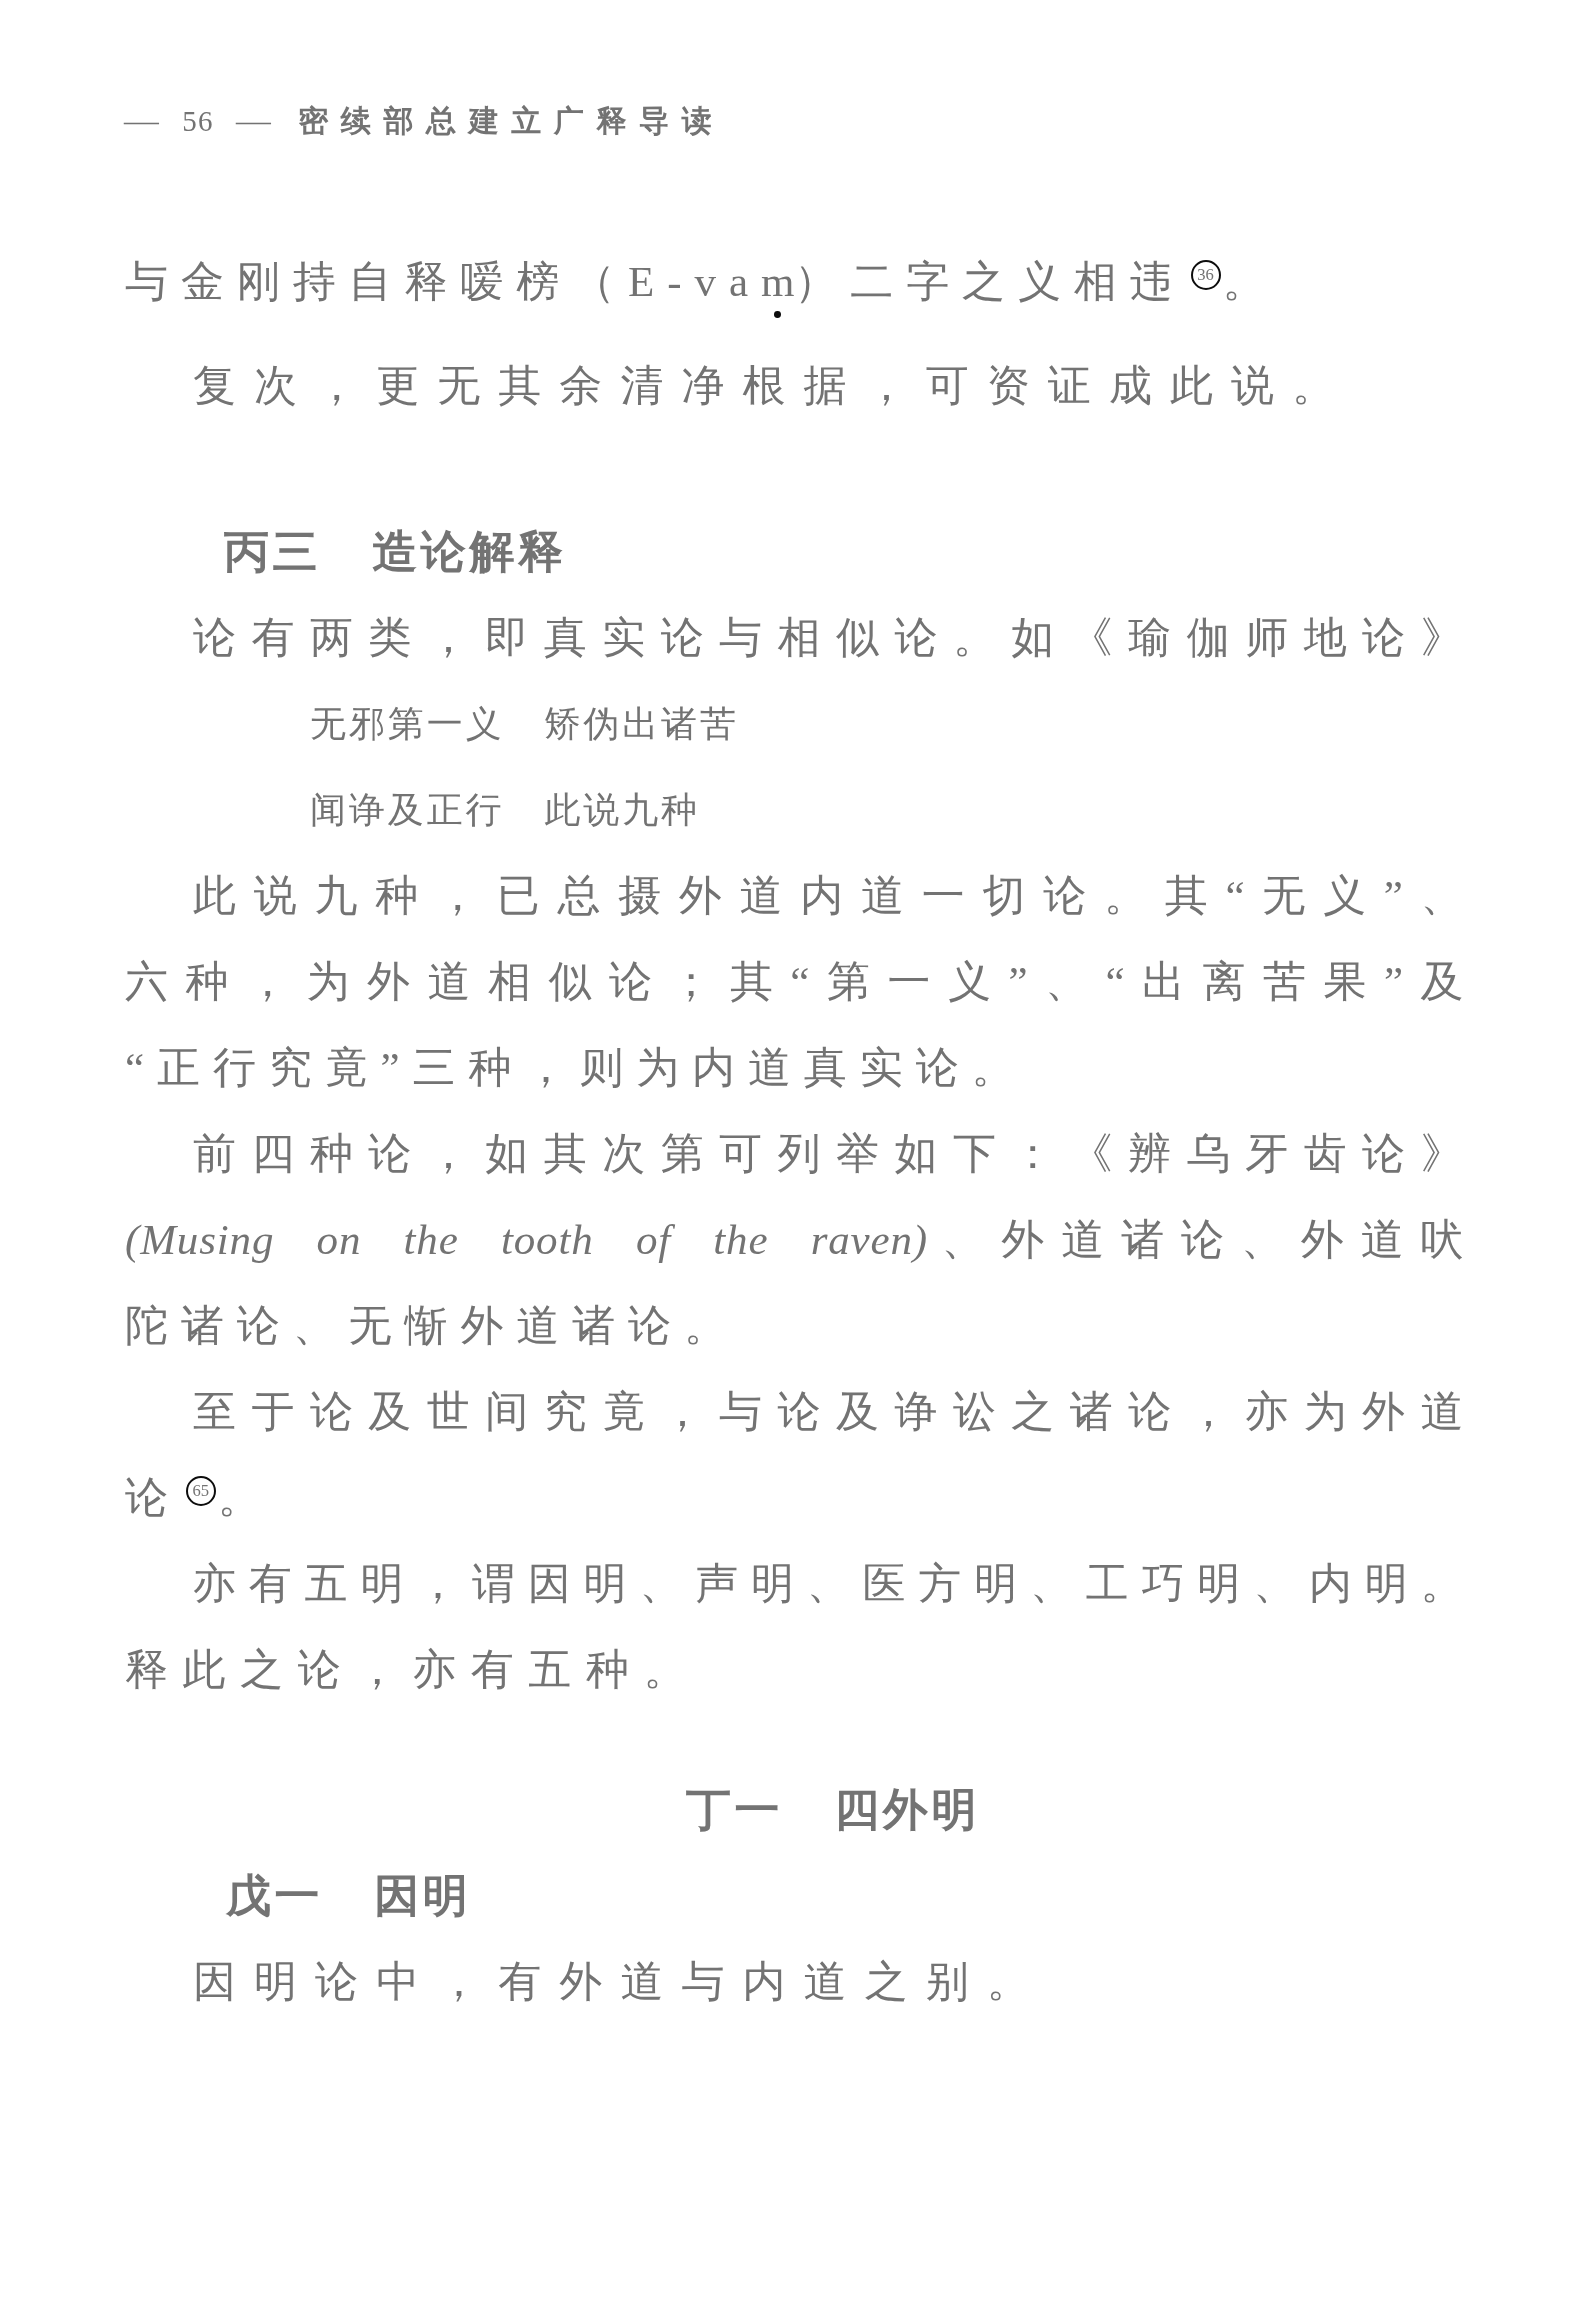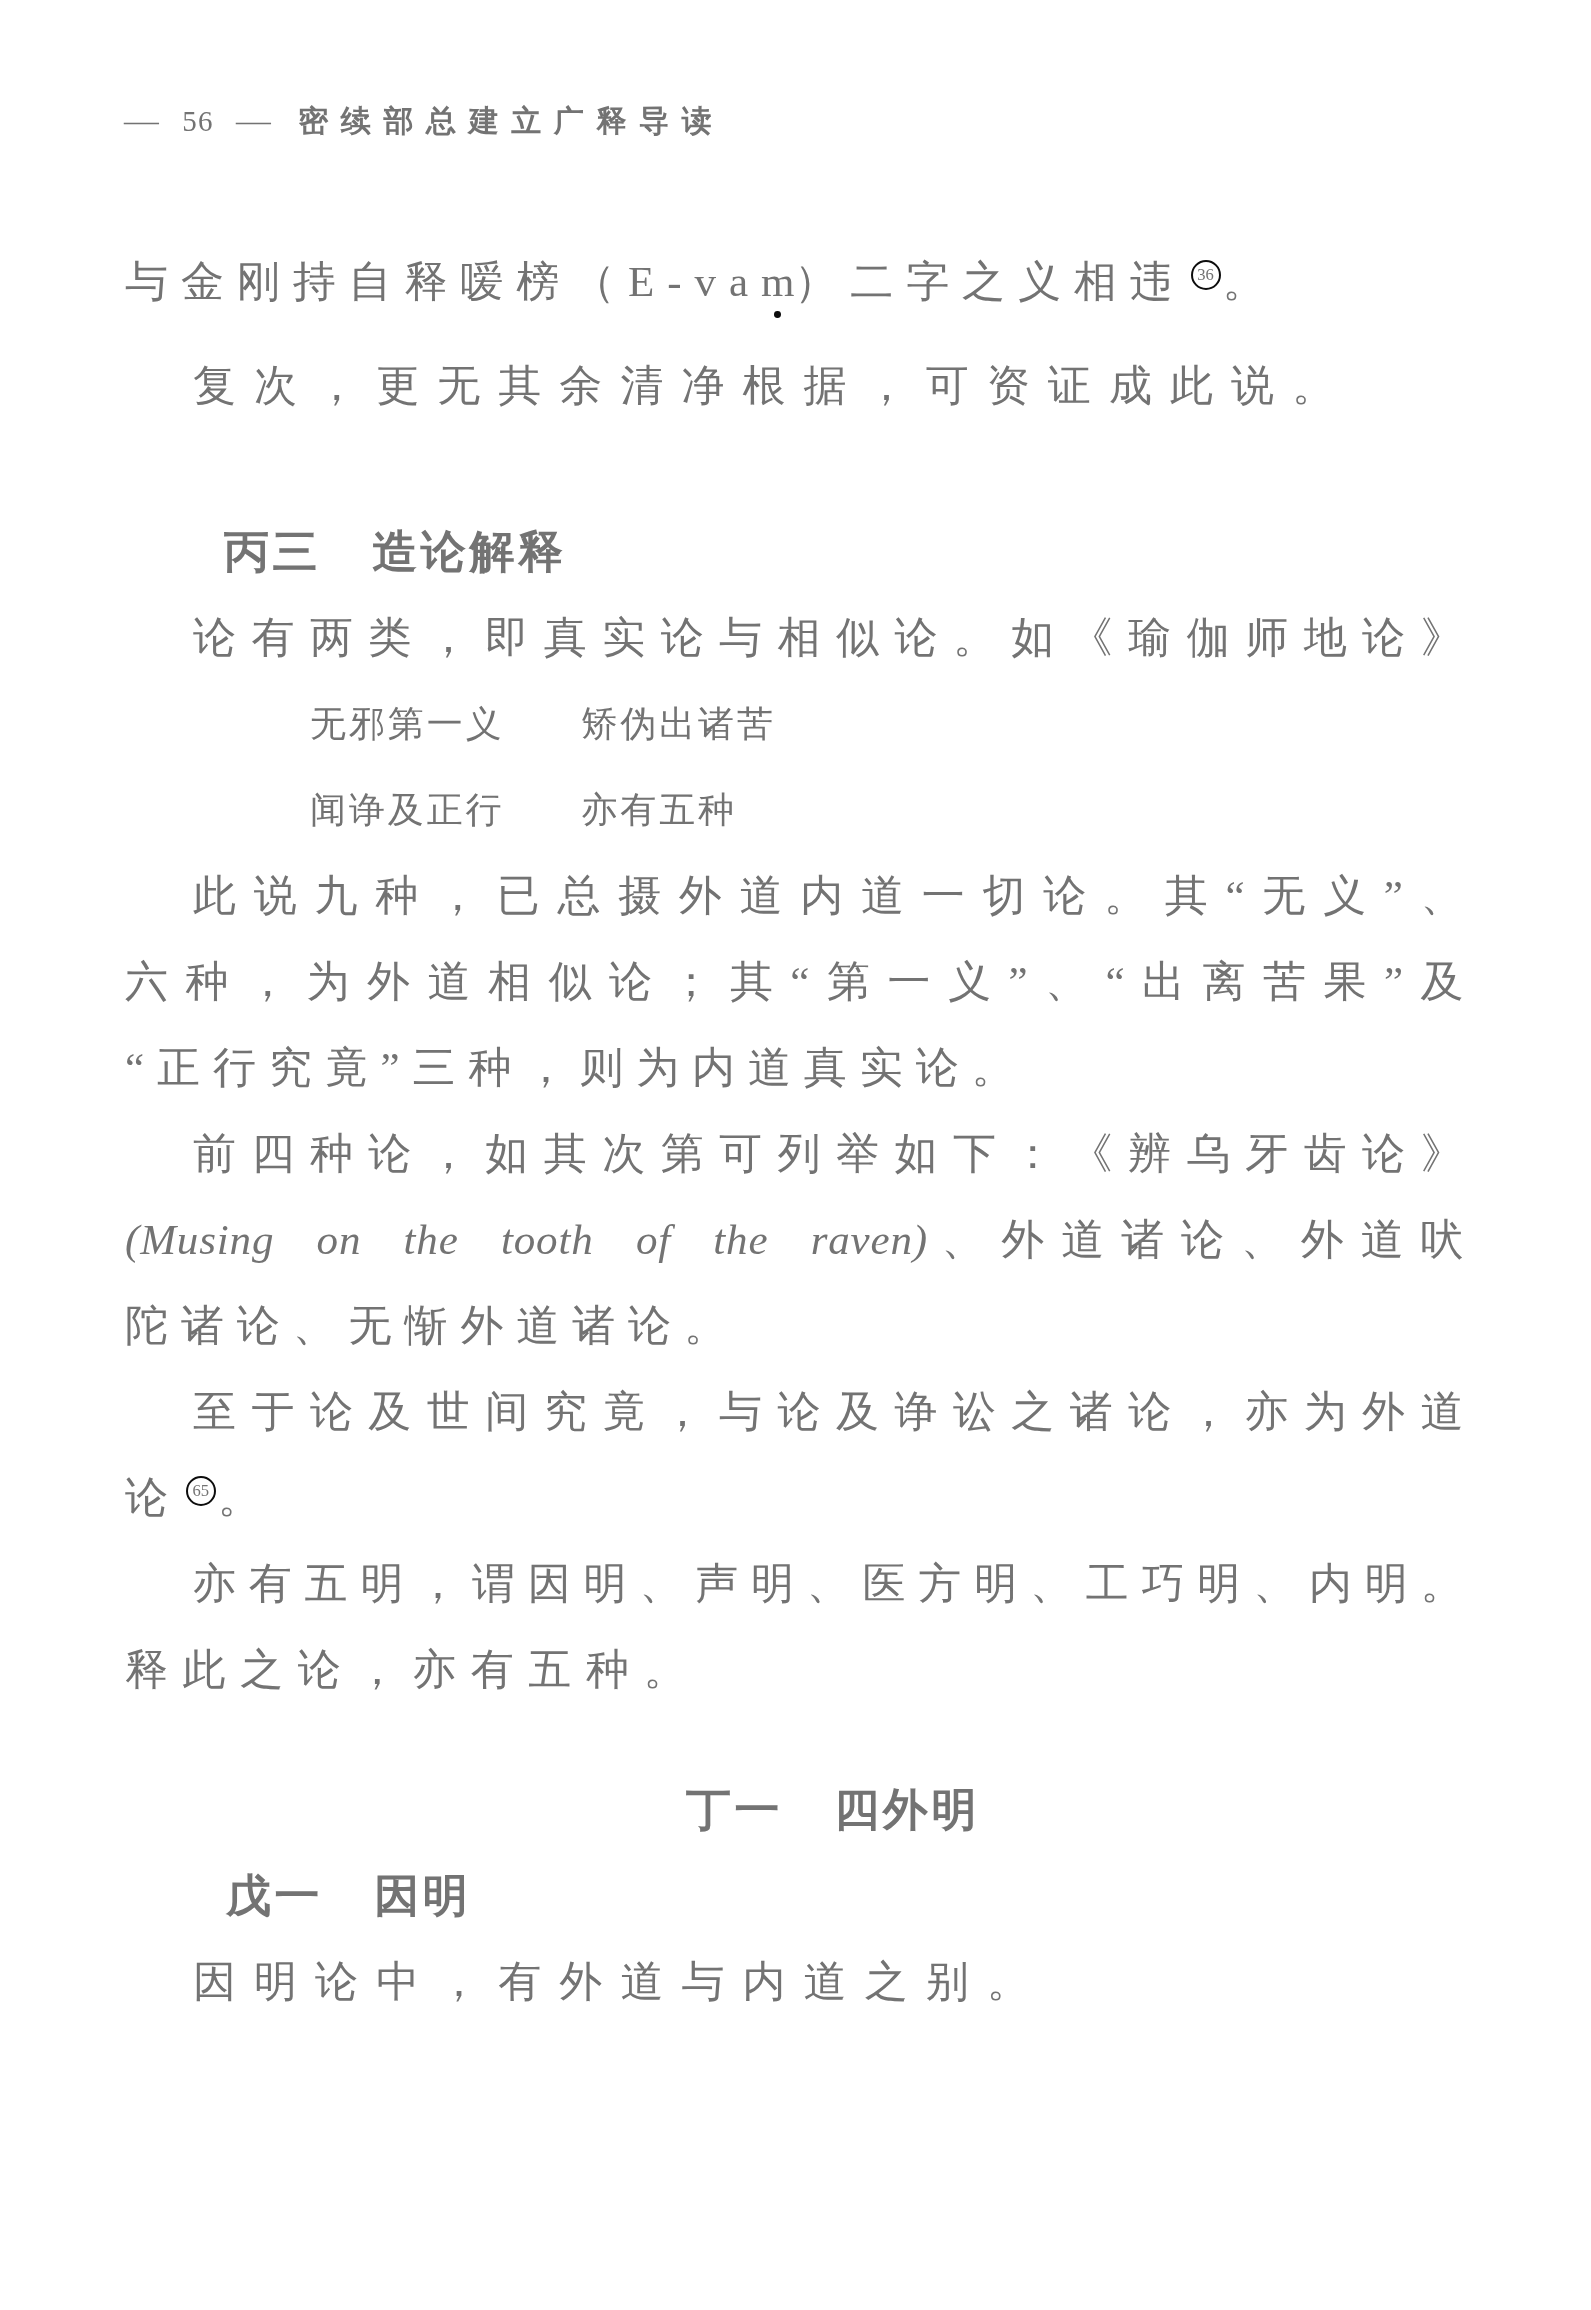--- a/index.html
+++ b/index.html
@@ -42,21 +42,21 @@
 
   
   .heading { font-weight:bold; font-size:45px; letter-spacing:0.08em; white-space:nowrap; }
   .heading .hnum { margin-right:51px; }
   .h-bing { padding-left:99px; margin-top:80px; }
   .h-ding { padding-left:74px;  margin-top:54px;text-align:center; }
   .h-wu   { padding-left:101px; }
 
   
   .verse { padding-left:185px; font-size:36px; letter-spacing:0.08em; }
-  .verse .hemi2 { margin-left:77px; }
+  .verse .hemi2 { margin-left:40px; }
 
   
   .lat    { font-style:italic; letter-spacing:0.02em; }
   .lat-wide { font-style:italic; letter-spacing:0.02em; word-spacing:0.40em; }
   .lat-up { font-style:normal; letter-spacing:0.06em; }
   .after-lat { margin-left:19.5px; }
 
   
   .fn {
     display:inline-block; box-sizing:border-box;
@@ -91,21 +91,21 @@
 
     <div class="bline"><span>与金刚持自释嗳榜（E-va</span><span class="udot lat-up">m</span><span>）二字之义相违</span><span class="fn">36</span><span>。</span></div>
 
     <div class="bline ls42 indent mt18">复次，更无其余清净根据，可资证成此说。</div>
 
     <div class="bline heading h-bing"><span class="hnum">丙三</span><span>造论解释</span></div>
 
     <div class="bline just indent">论有两类，即真实论与相似论。如《瑜伽师地论》</div>
 
     <div class="bline verse"><span>无邪第一义</span><span class="hemi2">矫伪出诸苦</span></div>
-    <div class="bline verse"><span>闻诤及正行</span><span class="hemi2">亦有五种</span></div>
+    <div class="bline verse"><span>闻诤及正行</span><span class="hemi2">此说九种</span></div>
 
     <div class="bline just indent">此说九种，已总摄外道内道一切论。其“无义”、</div>
     <div class="bline just">六种，为外道相似论；其“第一义”、“出离苦果”及</div>
     <div class="bline">“正行究竟”三种，则为内道真实论。</div>
 
     <div class="bline just indent">前四种论，如其次第可列举如下：《辨乌牙齿论》</div>
     <div class="bline just"><span class="lat-wide">(Musing on the tooth of the raven)</span><span>、外道诸论、外道吠</span></div>
     <div class="bline">陀诸论、无惭外道诸论。</div>
 
     <div class="bline just indent">至于论及世间究竟，与论及诤讼之诸论，亦为外道</div>

